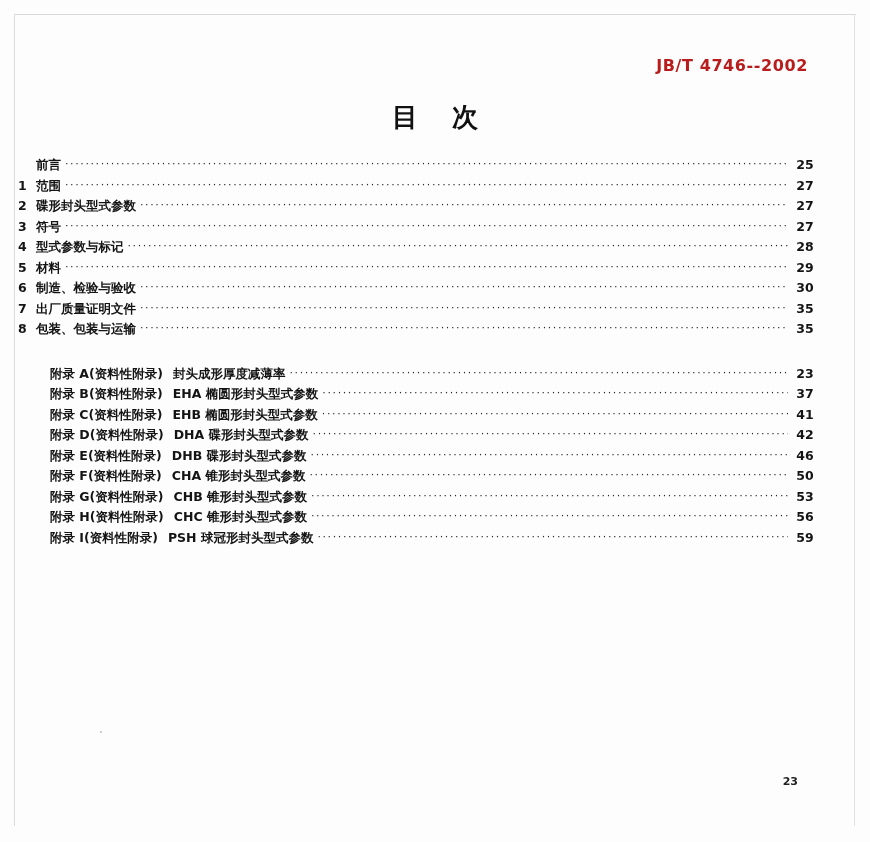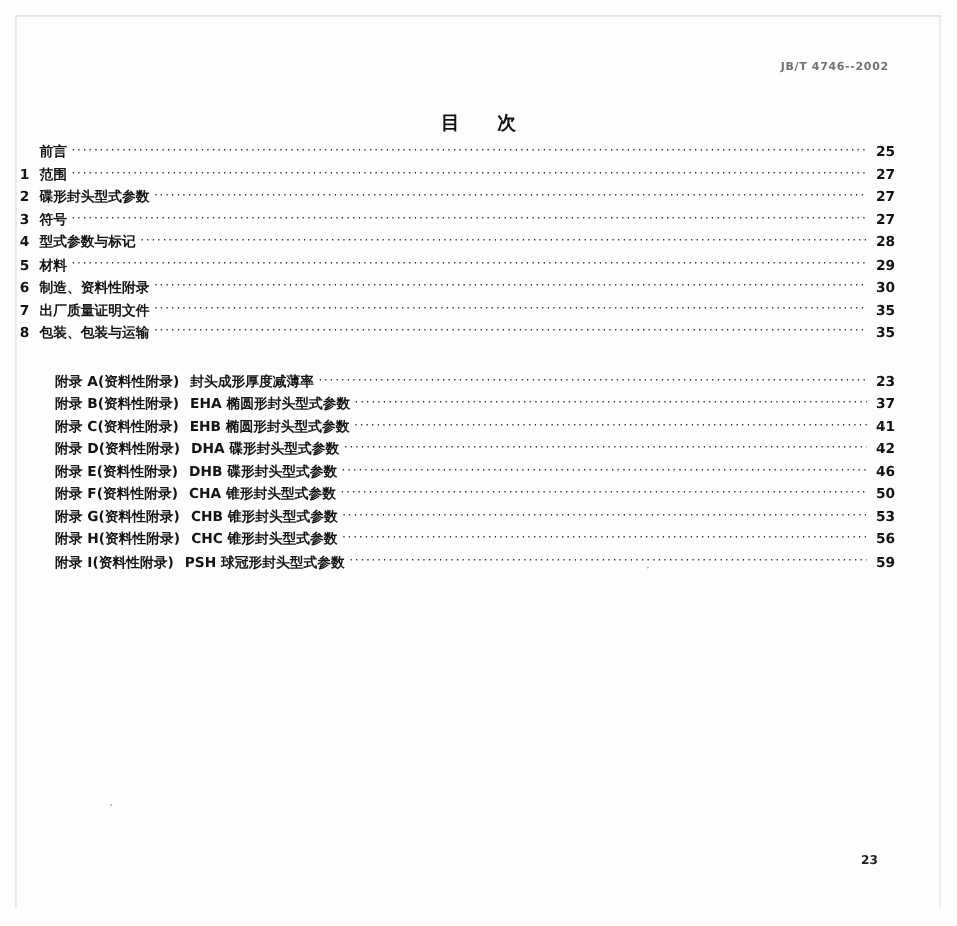--- a/index.html
+++ b/index.html
@@ -39,42 +39,42 @@
     position: absolute;
     left: 854px; top: 14px;
     width: 1px; height: 812px;
     background: #e2e2e2;
   }
   .header-code {
     position: absolute;
     right: 62px;
     top: 56px;
     font-family: "DejaVu Sans", sans-serif;
-    font-size: 10px;
+    font-size: 16px;
     font-weight: bold;
     letter-spacing: 0.6px;
-    color: #737373;
+    color: #b91c1c;
   }
   .doc-title {
     position: absolute;
     left: 0; right: 0;
     top: 100px;
     text-align: center;
-    font-size: 17px;
+    font-size: 26px;
     font-weight: bold;
     color: #111;
   }
   .doc-title .sp {
     display: inline-block;
     width: 34px;
   }
   .toc {
     position: absolute;
     left: 18px;
-    top: 132px;
+    top: 159px;
     width: 800px;
   }
   .toc-row {
     display: flex;
     align-items: baseline;
     font-size: 12.5px;
     font-weight: bold;
     line-height: 1.0;
     height: 20.5px;
     color: #141414;
@@ -184,21 +184,21 @@
         <span class="toc-page">28</span>
       </div>
       <div class="toc-row">
         <span class="toc-num">5</span>
         <span class="toc-label">材料</span>
         <span class="toc-dots">································································································································································</span>
         <span class="toc-page">29</span>
       </div>
       <div class="toc-row">
         <span class="toc-num">6</span>
-        <span class="toc-label">制造、资料性附录</span>
+        <span class="toc-label">制造、检验与验收</span>
         <span class="toc-dots">································································································································································</span>
         <span class="toc-page">30</span>
       </div>
       <div class="toc-row">
         <span class="toc-num">7</span>
         <span class="toc-label">出厂质量证明文件</span>
         <span class="toc-dots">································································································································································</span>
         <span class="toc-page">35</span>
       </div>
       <div class="toc-row">

